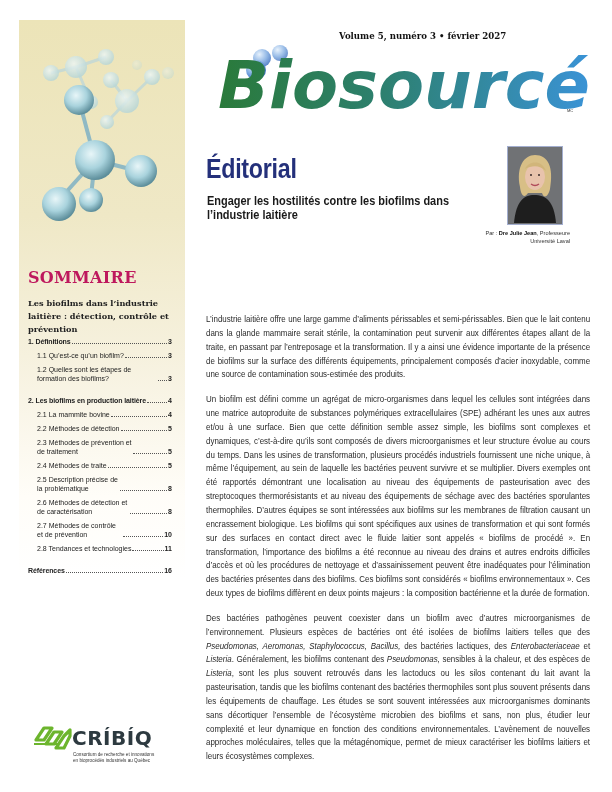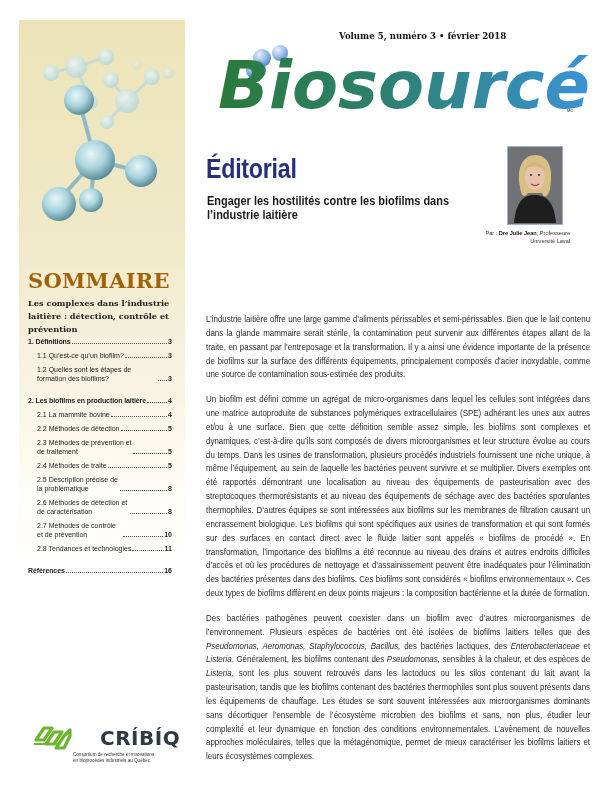--- a/index.html
+++ b/index.html
@@ -1,33 +1,33 @@
 <!DOCTYPE html>
 <html><head>
 <meta charset="utf-8">
 <style>
   html, body { margin: 0; padding: 0; }
   body { width: 612px; height: 792px; position: relative; background: #ffffff; overflow: hidden; font-family: "Liberation Sans", sans-serif; color: #222; }
   .sidebar { position: absolute; left: 19px; top: 20px; width: 166px; height: 560px;
     background: linear-gradient(180deg, #ece4b8 0%, #efe8c6 35%, #f6f1de 60%, #fffdf8 85%, #ffffff 100%); }
   .molecule { position: absolute; left: 19px; top: 20px; width: 166px; height: 235px; }
-  .sommaire-title { position: absolute; left: 28px; top: 268px; font-family: "DejaVu Serif", serif; font-weight: bold; font-size: 21px; color: #a16207; letter-spacing: 0.3px; }
+  .sommaire-title { position: absolute; left: 28px; top: 268px; font-family: "DejaVu Serif", serif; font-weight: bold; font-size: 16px; color: #be185d; letter-spacing: 0.3px; }
   .sommaire-sub { position: absolute; left: 28px; top: 297px; width: 155px; font-family: "DejaVu Serif", serif; font-weight: bold; font-size: 8.2px; line-height: 13px; color: #222; }
   .toc { position: absolute; left: 28px; top: 337px; width: 144px; font-family: "Liberation Sans", sans-serif; font-size: 7px; color: #222; }
   .toc-entry { display: flex; align-items: flex-end; line-height: 9px; }
   .toc-entry .lbl { white-space: pre-wrap; }
   .toc-entry .dots { flex: 1; border-bottom: 0.6px dotted #555; margin: 0 1px 2px 1px; min-width: 4px; }
   .toc-entry .pg { font-weight: bold; }
   .toc-main { font-weight: bold; margin-top: 0; }
   .toc-main .lbl { font-weight: bold; letter-spacing: -0.1px; }
   .toc-sub { padding-left: 9px; margin-top: 5px; }
   .toc-main-after { margin-top: 13px; }
 
   .cribiq { position: absolute; left: 30px; top: 722px; width: 150px; height: 40px; }
-  .cribiq-text { position: absolute; left: 72px; top: 726px; font-family: "DejaVu Sans", sans-serif; font-weight: bold; font-size: 20px; color: #2d3a40; letter-spacing: 0.5px; margin-left: 28px; }
+  .cribiq-text { position: absolute; left: 72px; top: 726px; font-family: "DejaVu Sans", sans-serif; font-weight: bold; font-size: 20px; color: #2d3a40; letter-spacing: 0.5px; }
   .cribiq-tag { position: absolute; left: 73px; top: 752px; font-size: 4.6px; line-height: 5.5px; color: #333; width: 110px; }
 
   .issue { position: absolute; left: 339px; top: 31px; font-family: "DejaVu Serif", serif; font-weight: bold; font-size: 8.6px; color: #111; }
   .logo { position: absolute; left: 218px; top: 44px; width: 380px; height: 70px; }
   .mc { position: absolute; left: 567px; top: 108px; font-size: 4px; color: #333; }
 
   .editorial-title { position: absolute; left: 206px; top: 154px; font-family: "Liberation Sans", sans-serif; font-weight: bold; font-size: 27px; color: #24307a; transform: scaleX(0.86); transform-origin: left top; letter-spacing: -0.3px; }
   .editorial-sub { position: absolute; left: 207px; top: 194px; width: 300px; font-family: "Liberation Sans", sans-serif; font-weight: bold; font-size: 12.2px; line-height: 14px; color: #1a1a1a; transform: scaleX(0.9); transform-origin: left top; }
 
   .photo { position: absolute; left: 507px; top: 146px; width: 56px; height: 79px; border: 1.5px solid #a3aecf; box-sizing: border-box; background: #6c6e70; overflow: hidden; }
@@ -81,21 +81,21 @@
       <line x1="76" y1="140" x2="72" y2="176"></line>
   </g>
   <circle cx="60" cy="80" r="15" fill="url(#ball)"></circle>
   <circle cx="76" cy="140" r="20" fill="url(#ball)"></circle>
   <circle cx="122" cy="151" r="16" fill="url(#ball)"></circle>
   <circle cx="40" cy="184" r="17" fill="url(#ball)"></circle>
   <circle cx="72" cy="180" r="12" fill="url(#ball)"></circle>
 </svg>
 
 <div class="sommaire-title">SOMMAIRE</div>
-<div class="sommaire-sub">Les complexes dans l’industrie laitière : détection, contrôle et prévention</div>
+<div class="sommaire-sub">Les biofilms dans l’industrie laitière : détection, contrôle et prévention</div>
 
 <div class="toc">
   <div class="toc-entry toc-main">
     <span class="lbl">1. Définitions</span>
       <span class="dots"></span>
       <span class="pg">3</span>
   </div>
   <div class="toc-entry toc-sub">
     <span class="lbl">1.1 Qu’est-ce qu’un biofilm?</span>
       <span class="dots"></span>
@@ -165,21 +165,21 @@
     <path d="M26 26 L34 14 L40 8 L40 14 L34 26 Z"></path>
     <path d="M4 22 L30 22" stroke-width="2"></path>
   </g>
 </svg>
 <div class="cribiq-text">CRÍBÍQ</div>
 <div class="cribiq-tag">
   <div>Consortium de recherche et innovations</div>
   <div>en bioprocédés industriels au Québec</div>
 </div>
 
-<div class="issue">Volume 5, numéro 3 • février 2018</div>
+<div class="issue">Volume 5, numéro 3 • février 2027</div>
 <svg class="logo" viewBox="0 0 380 70">
   <defs>
     <linearGradient id="logoGrad" x1="0" y1="0" x2="1" y2="0">
       <stop offset="0%" stop-color="#2a7a3a"></stop>
       <stop offset="45%" stop-color="#2d8070"></stop>
       <stop offset="100%" stop-color="#3a93d6"></stop>
     </linearGradient>
     <radialGradient id="bubble" cx="35%" cy="30%" r="70%">
       <stop offset="0%" stop-color="#e0eefc"></stop>
       <stop offset="60%" stop-color="#7aa8e0"></stop>

